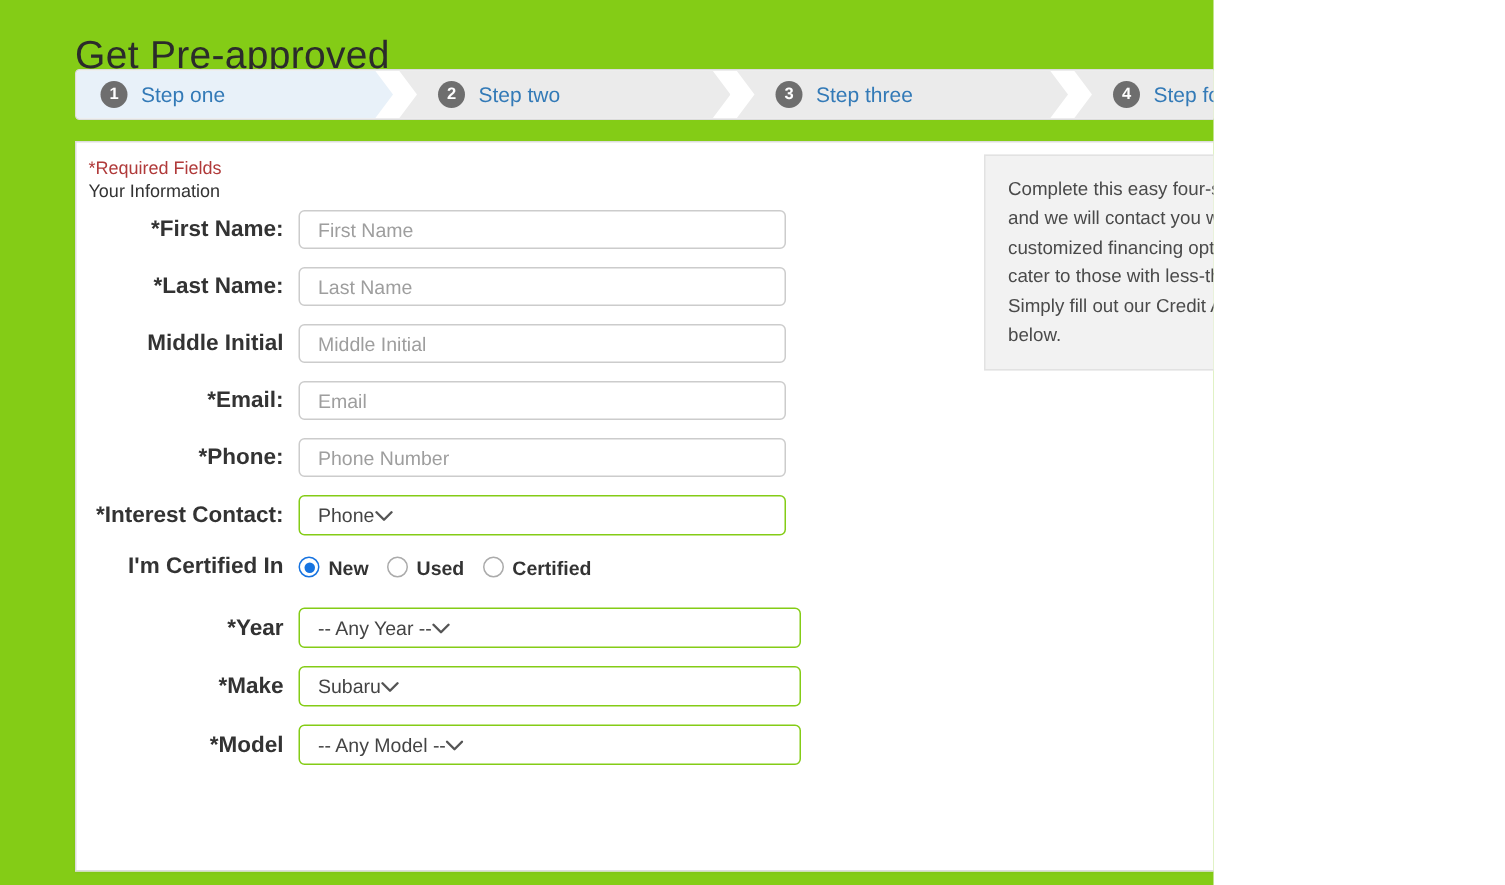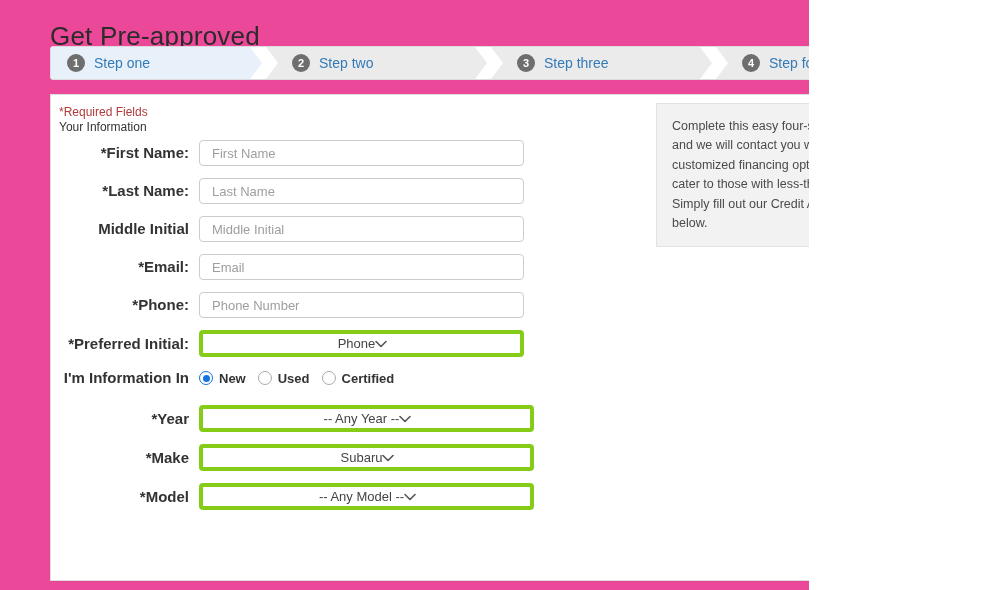--- a/index.html
+++ b/index.html
@@ -1,21 +1,21 @@
 <!DOCTYPE html>
 <html><head>
 <meta charset="utf-8">
 <style>
   * { box-sizing: border-box; }
   html, body { margin: 0; padding: 0; background: #fff; }
   body {
     font-family: "Liberation Sans", "DejaVu Sans", sans-serif;
     width: 1003px; height: 590px; position: relative; color: #333;
   }
-  .page { position: relative; width: 809px; height: 590px; background: #ec4899; overflow: hidden; }
+  .page { position: relative; width: 809px; height: 590px; background: #84cc16; overflow: hidden; }
 
   .page-title {
     position: absolute; left: 50px; top: 4px;
     font-size: 26px; font-weight: 400; color: #2b2b2b; letter-spacing: .2px;
   }
 
   
   .steps-bar {
     position: absolute; left: 50px; top: 46px; width: 888px; height: 34px;
     display: flex; background: #fff; border: 1px solid #dcdcdc; border-radius: 3px;
@@ -52,22 +52,22 @@
     font-size: 15px; font-weight: 700; color: #333; line-height: 1.2;
   }
   input.text-input {
     width: 325px; height: 26px; border: 1px solid #ccc; border-radius: 4px;
     padding: 0 12px; font-size: 13px; color: #333; outline: none;
     font-family: "Liberation Sans", sans-serif; background: #fff;
   }
   input.text-input::placeholder { color: #9e9e9e; opacity: 1; }
 
   .select {
-    width: 325px; height: 27px; border: 4px solid #84cc16; border-radius: 4px;
-    background: #fff; display: flex; align-items: center; justify-content: center;
+    width: 325px; height: 27px; border: 1px solid #84cc16; border-radius: 4px;
+    background: #fff; display: flex; align-items: center; justify-content: flex-start;
     padding: 0 10px 0 12px; font-size: 13px; color: #444; cursor: default;
   }
   .select.wide { width: 335px; }
   .chevron-down { display: flex; align-items: center; }
 
   .vehicle-section { margin-top: 12px; }
 
   .radio-row { margin-bottom: 18px; }
   .radio-group { display: flex; align-items: center; }
   .radio-option { display: flex; align-items: center; margin-right: 12px; font-size: 13px; font-weight: 700; color: #333; justify-content: center; }
@@ -144,35 +144,35 @@
       <div class="form-label">*Email:</div>
       <input class="text-input" type="text" placeholder="Email" style="">
     </div>
 
     <div class="form-row">
       <div class="form-label">*Phone:</div>
       <input class="text-input" type="text" placeholder="Phone Number" style="">
     </div>
 
     <div class="form-row">
-      <div class="form-label">*Preferred Initial:</div>
+      <div class="form-label">*Interest Contact:</div>
       <div class="select">
         <span>Phone</span>
         <span class="chevron-down">
           <svg width="12" height="8" viewBox="0 0 12 8">
               <path d="M1 1.5 L6 6.5 L11 1.5" stroke="#555" stroke-width="1.6" fill="none" stroke-linecap="round" stroke-linejoin="round"></path>
             </svg>
         </span>
       </div>
     </div>
 
     <div class="vehicle-section">
 
       <div class="form-row radio-row">
-        <div class="form-label">I'm Information In</div>
+        <div class="form-label">I'm Certified In</div>
         <div class="radio-group">
           <span class="radio-option">
             <span class="radio selected"></span>
             <span>New</span>
           </span>
           <span class="radio-option">
             <span class="radio"></span>
             <span>Used</span>
           </span>
           <span class="radio-option">

